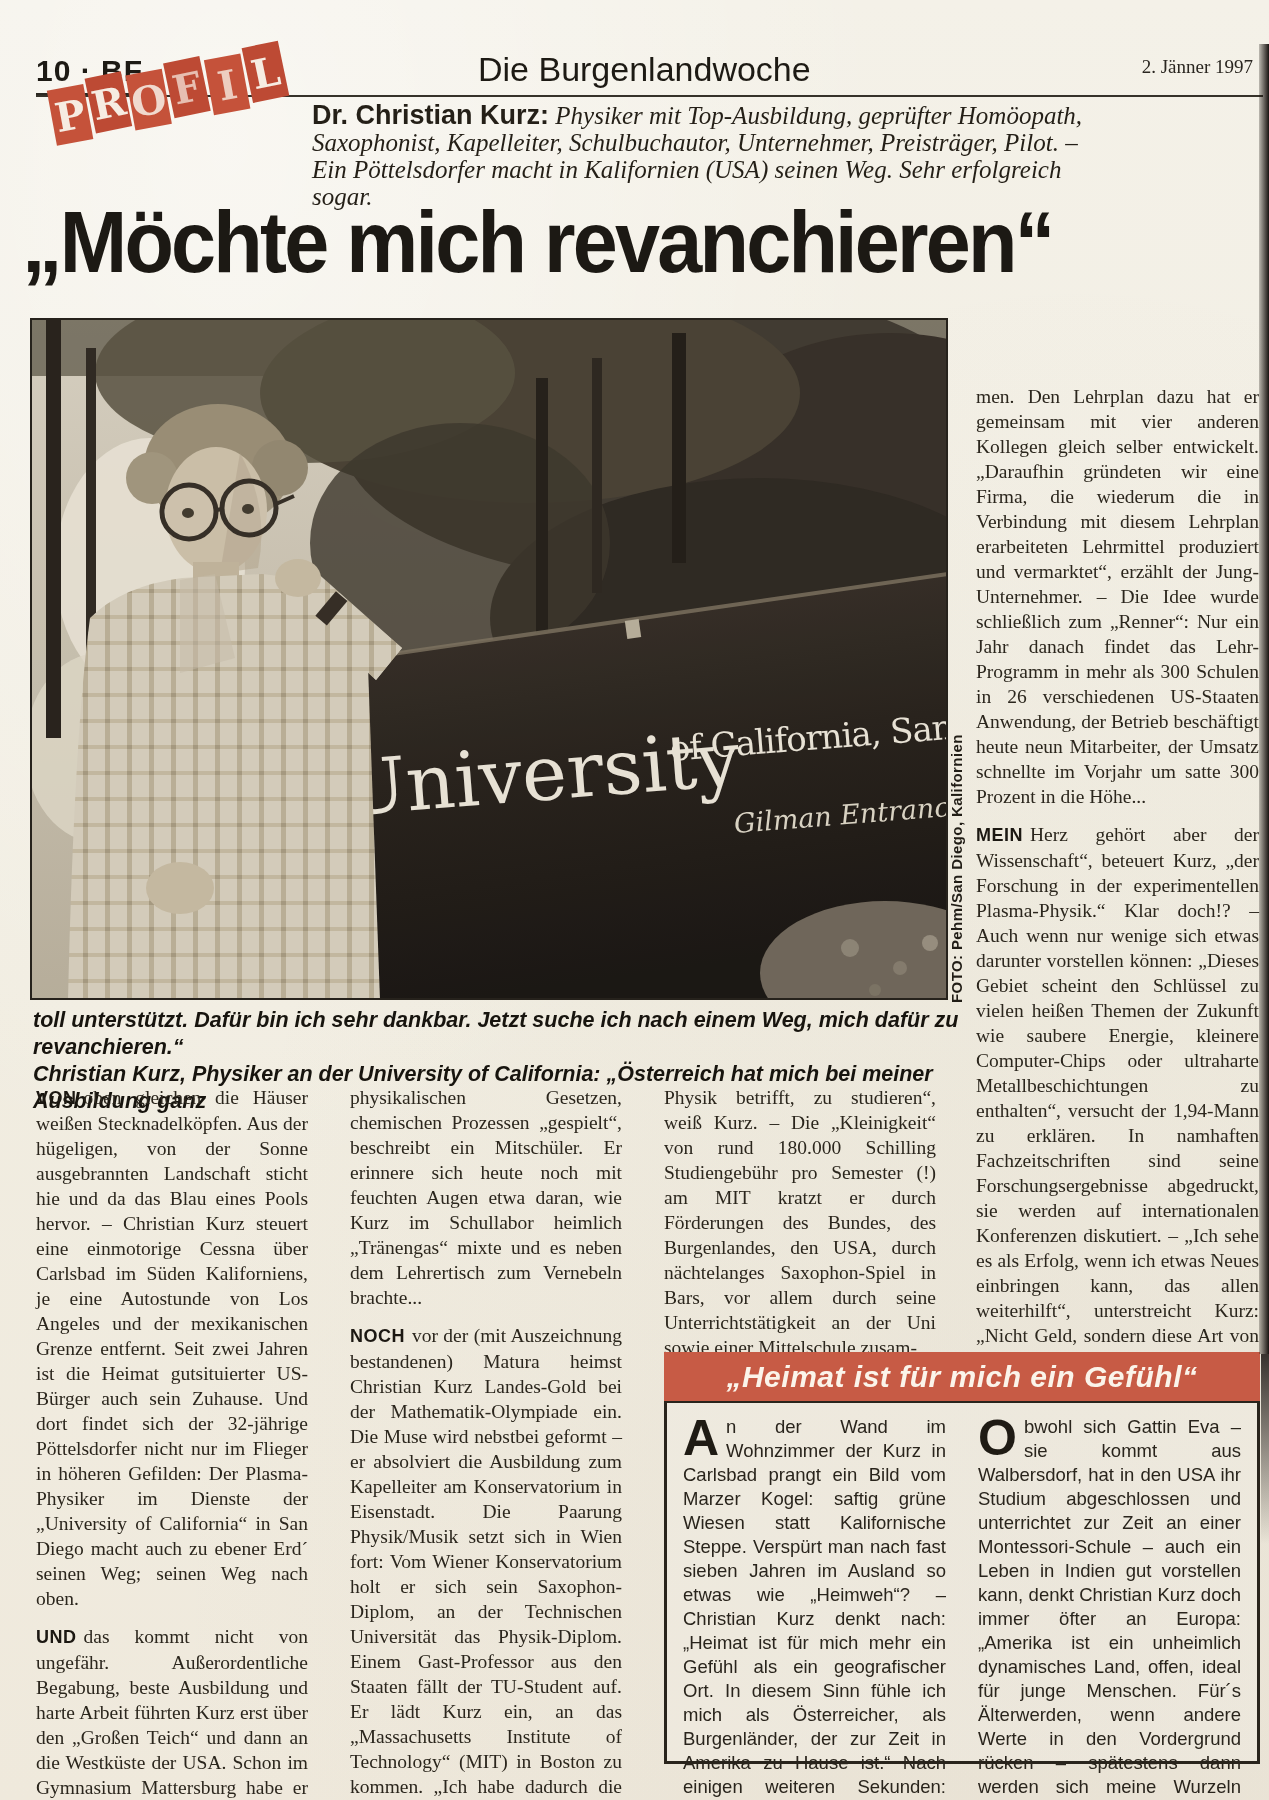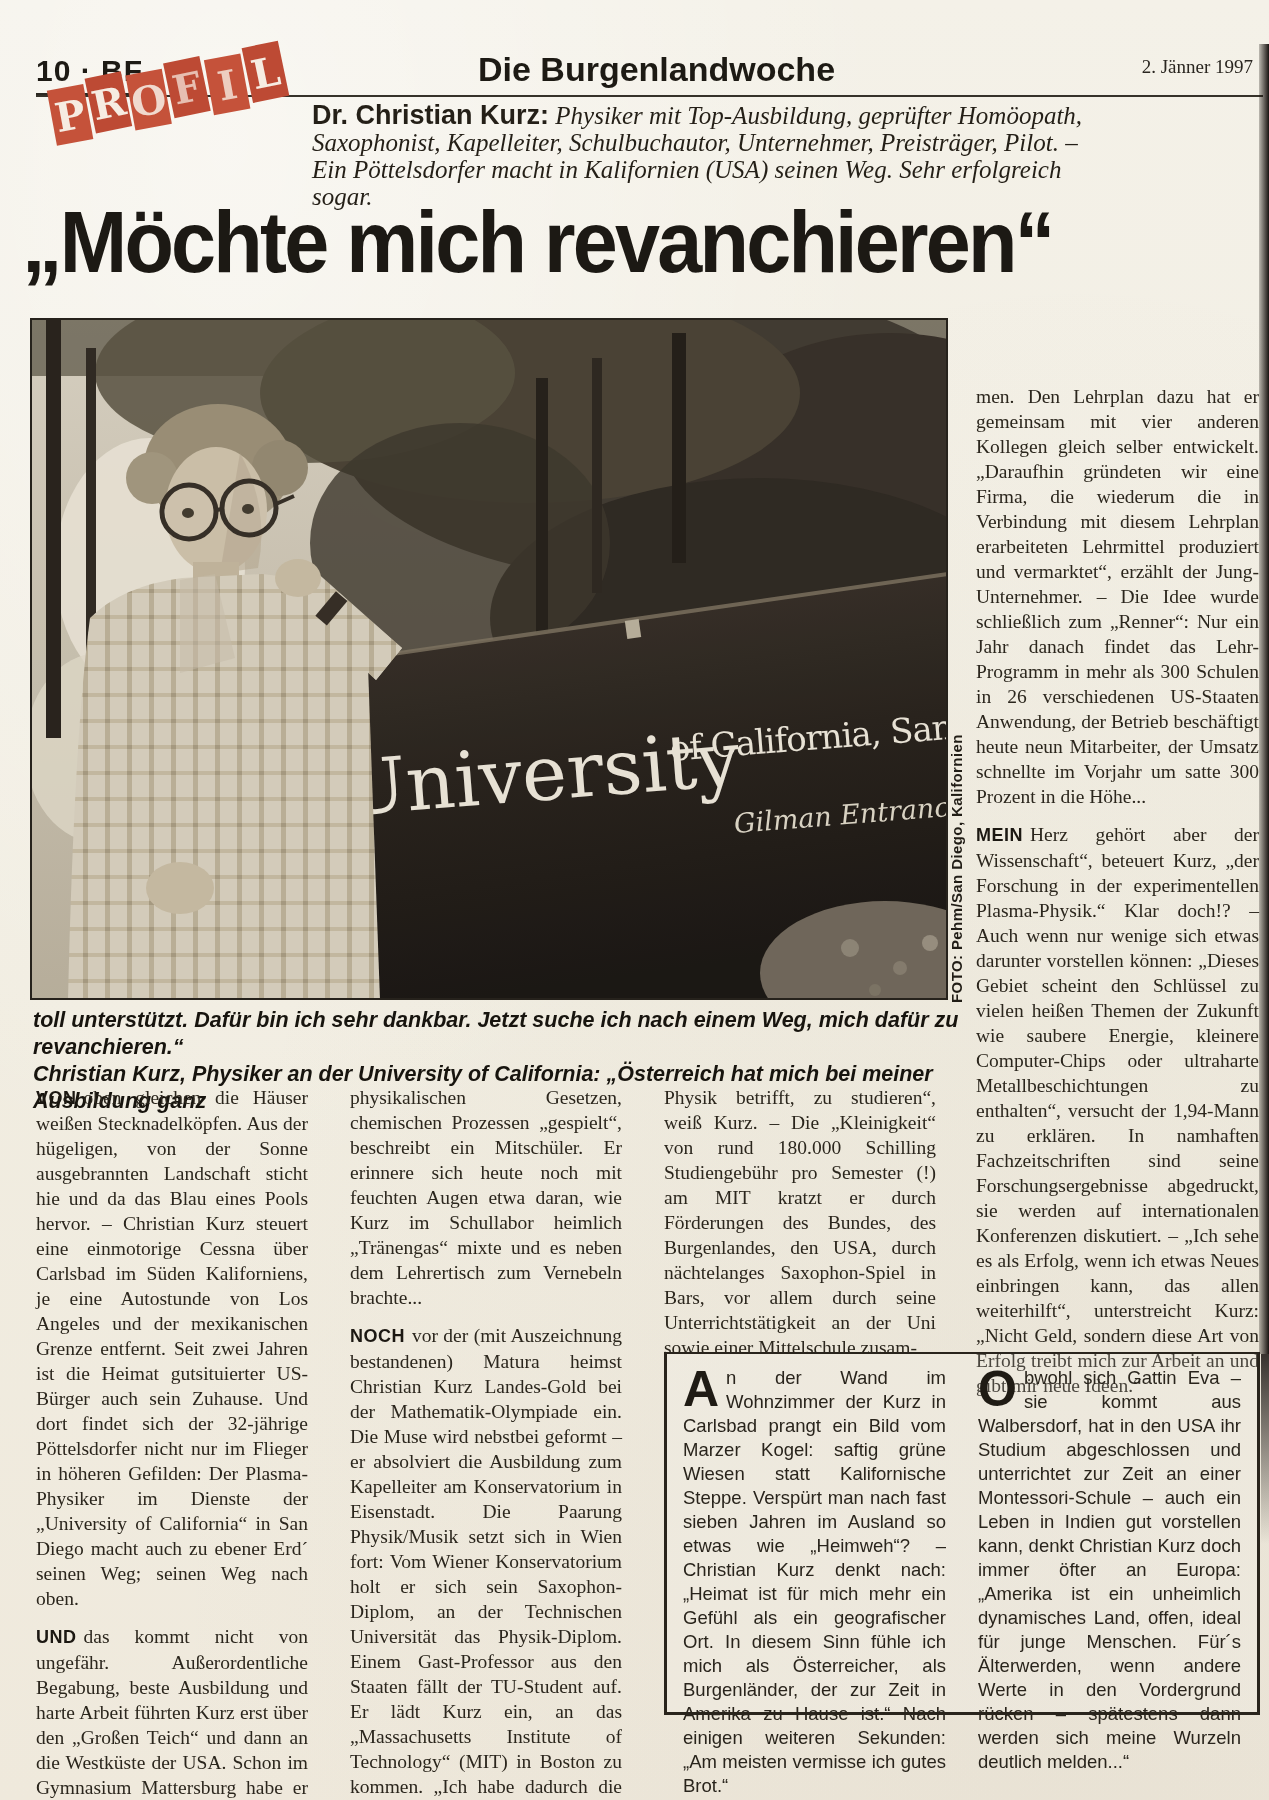--- a/index.html
+++ b/index.html
@@ -11,21 +11,21 @@
       linear-gradient(180deg,#f4f1e8 0%,#f1ede1 55%,#efe9dc 100%);}
   
   .edge-r{position:absolute;right:0;top:44px;width:10px;height:1310px;
     background:linear-gradient(90deg,rgba(25,20,14,.25),#181310);}
   .edge-r-tail{position:absolute;right:0;top:1354px;width:8px;height:190px;
     background:linear-gradient(180deg,rgba(24,19,16,.85),rgba(24,19,16,0));}
   
   .pageno{position:absolute;left:36px;top:54px;font-family:"Liberation Sans",sans-serif;
     font-weight:700;font-size:30px;letter-spacing:1px;color:#1d1a14;}
   .paper-title{position:absolute;left:478px;top:50px;font-family:"Liberation Sans",sans-serif;
-    font-weight:700;font-size:34px;color:#1d1a14;}
+    font-weight:400;font-size:34px;color:#1d1a14;}
   .issue-date{position:absolute;right:16px;top:56px;font-size:19px;color:#2a2620;}
   .rule-short{position:absolute;left:36px;top:93px;width:130px;height:4px;background:#2c2822;}
   .rule-long{position:absolute;left:36px;right:6px;top:95px;height:2px;background:#36322a;}
   
   .stamp{position:absolute;left:46px;top:88px;display:flex;gap:3px;transform:rotate(-11deg);transform-origin:0 0;}
   .tile{width:37px;height:56px;background:#c24e37;display:flex;align-items:center;justify-content:center;
     font-family:"DejaVu Serif",serif;font-weight:700;font-size:40px;color:#f6ece2;}
   .tile:nth-child(odd){transform:translateY(3px) rotate(.6deg);background:#c5523a;}
   .tile:nth-child(even){transform:translateY(-2px) rotate(-.8deg);background:#bd4a34;}
   .tile:nth-child(3){color:rgba(246,236,226,.88);}
@@ -209,20 +209,21 @@
   <div class="bodycol" id="col3">
     <p><span>Physik betrifft, zu studieren“, weiß Kurz. – Die „Kleinigkeit“ von rund 180.000 Schilling Studiengebühr pro Semester (!) am MIT kratzt er durch Förderungen des Bundes, des Burgenlandes, den USA, durch nächtelanges Saxophon-Spiel in Bars, vor allem durch seine Unterrichtstätigkeit an der Uni sowie einer Mittelschule zusam-</span></p>
   </div>
 
   <div class="bodycol" id="col4">
     <p><span>men. Den Lehrplan dazu hat er gemeinsam mit vier anderen Kollegen gleich selber entwickelt. „Daraufhin gründeten wir eine Firma, die wiederum die in Verbindung mit diesem Lehrplan erarbeiteten Lehrmittel produziert und vermarktet“, erzählt der Jung-Unternehmer. – Die Idee wurde schließlich zum „Renner“: Nur ein Jahr danach findet das Lehr-Programm in mehr als 300 Schulen in 26 verschiedenen US-Staaten Anwendung, der Betrieb beschäftigt heute neun Mitarbeiter, der Umsatz schnellte im Vorjahr um satte 300 Prozent in die Höhe...</span></p>
     <p><span class="leadin">MEIN</span><span>Herz gehört aber der Wissenschaft“, beteuert Kurz, „der Forschung in der experimentellen Plasma-Physik.“ Klar doch!? – Auch wenn nur wenige sich etwas darunter vorstellen können: „Dieses Gebiet scheint den Schlüssel zu vielen heißen Themen der Zukunft wie saubere Energie, kleinere Computer-Chips oder ultraharte Metallbeschichtungen zu enthalten“, versucht der 1,94-Mann zu erklären. In namhaften Fachzeitschriften sind seine Forschungsergebnisse abgedruckt, sie werden auf internationalen Konferenzen diskutiert. – „Ich sehe es als Erfolg, wenn ich etwas Neues einbringen kann, das allen weiterhilft“, unterstreicht Kurz: „Nicht Geld, sondern diese Art von Erfolg treibt mich zur Arbeit an und gibt mir neue Ideen.“</span></p>
   </div>
 
   <div class="heimat-box">
+    <div class="box-banner">„Heimat ist für mich ein Gefühl“</div>
     <div class="box-body">
       <div class="boxcol">
         <span class="dropcap">A</span><span>n der Wand im Wohnzimmer der Kurz in Carlsbad prangt ein Bild vom Marzer Kogel: saftig grüne Wiesen statt Kalifornische Steppe. Verspürt man nach fast sieben Jahren im Ausland so etwas wie „Heimweh“? – Christian Kurz denkt nach: „Heimat ist für mich mehr ein Gefühl als ein geografischer Ort. In diesem Sinn fühle ich mich als Österreicher, als Burgenländer, der zur Zeit in Amerika zu Hause ist.“ Nach einigen weiteren Sekunden: „Am meisten vermisse ich gutes Brot.“</span>
       </div>
       <div class="boxcol">
         <span class="dropcap">O</span><span>bwohl sich Gattin Eva – sie kommt aus Walbersdorf, hat in den USA ihr Studium abgeschlossen und unterrichtet zur Zeit an einer Montessori-Schule – auch ein Leben in Indien gut vorstellen kann, denkt Christian Kurz doch immer öfter an Europa: „Amerika ist ein unheimlich dynamisches Land, offen, ideal für junge Menschen. Für´s Älterwerden, wenn andere Werte in den Vordergrund rücken – spätestens dann werden sich meine Wurzeln deutlich melden...“</span>
       </div>
     </div>
   </div>
 

